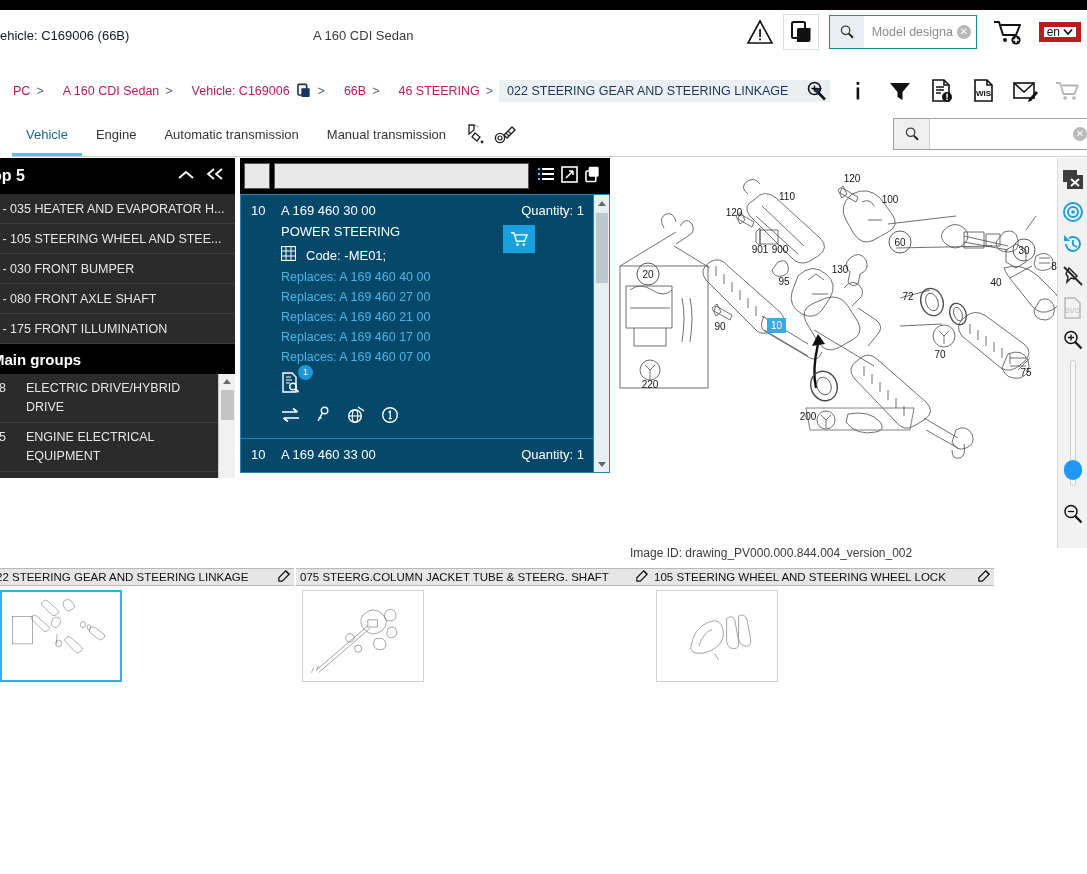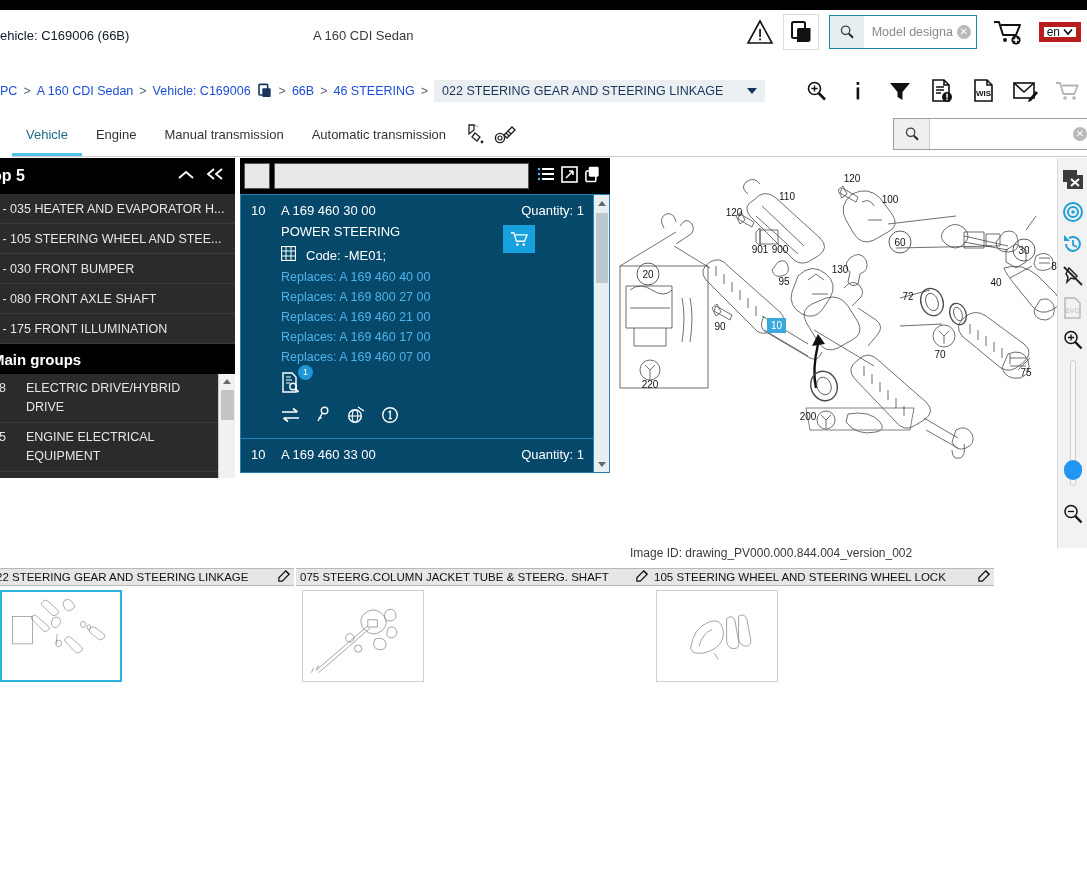--- a/index.html
+++ b/index.html
@@ -30,21 +30,21 @@
   .clear-x { position:absolute; right:5px; top:50%; transform:translateY(-50%);
              width:14px; height:14px; border-radius:50%; background:#b9b9b9; color:#fff;
              font-size:10px; line-height:14px; text-align:center; }
   .cart-ico { width:44px; height:40px; display:flex; align-items:center; justify-content:center; margin-left:10px;}
   .lang { margin-left:8px; border:5px solid #b91c1c; background:#fff; height:20px; min-width:34px;
           display:flex; align-items:center; gap:3px; padding:0 3px; font-size:12px; color:#111; }
 
   
   .crumbrow { position:absolute; left:0; top:72px; width:1087px; height:38px; background:#fff; }
   .crumbs { position:absolute; left:0; top:0; height:38px; display:flex; align-items:center; gap:6px; font-size:12.5px; }
-  .crumbs .c { color:#1d4ed8; white-space:nowrap; }
+  .crumbs .c { color:#be185d; white-space:nowrap;padding-left:13px; }
   .crumbs .sep { color:#55637a; }
   .crumb-active { background:#eceff1; padding:4px 8px; color:#17355c; display:flex; align-items:center; gap:24px; white-space:nowrap;}
   .caret-d { width:0;height:0;border-left:5px solid transparent;border-right:5px solid transparent;border-top:6px solid #17355c;}
   .tbicons { position:absolute; right:6px; top:0; height:38px; display:flex; align-items:center; gap:16px; }
   .tbicons .ti { width:26px; height:28px; display:flex; align-items:center; justify-content:center; }
 
   
   .tabrow { position:absolute; left:0; top:112px; width:1087px; height:45px; background:#fff;
             border-bottom:1px solid #ccc;margin-left:12px; }
   .tabs { position:absolute; left:0; top:0; height:44px; display:flex; align-items:center; }
@@ -267,24 +267,24 @@
 
 <div class="tabrow">
   <div class="tabs">
     <div class="tab active">
         <span>Vehicle</span>
       </div>
     <div class="tab">
         <span>Engine</span>
       </div>
     <div class="tab">
+        <span>Automatic transmission</span>
+      </div>
+    <div class="tab">
         <span>Manual transmission</span>
-      </div>
-    <div class="tab">
-        <span>Automatic transmission</span>
       </div>
     <div class="tab-ico">
       <svg width="24" height="24" viewBox="0 0 24 24">
           <path d="M6 3 h5 v5 l-5 4 z" fill="none" stroke="#222" stroke-width="1.3"></path>
           <path d="M12 11 l5 4 -3 4 -5 -4 z" fill="none" stroke="#222" stroke-width="1.3"></path>
           <circle cx="19" cy="20" r="1.4" fill="#222"></circle>
           <path d="M12 3 l1 1M14 4 l1 1" stroke="#888" stroke-width="1.1"></path>
         </svg>
     </div>
     <div class="tab-ico">
@@ -411,21 +411,21 @@
         </div>
         <div class="pdesc">POWER STEERING</div>
         <div class="pcode">
           <span><svg width="15" height="15" viewBox="0 0 15 15">
                 <rect x="0.5" y="0.5" width="14" height="14" fill="none" stroke="#fff" stroke-width="1.2"></rect>
                 <path d="M5 1 v13 M10 1 v13 M1 5 h13 M1 10 h13" stroke="#fff" stroke-width="1"></path>
               </svg></span>
           <span>Code: -ME01;</span>
         </div>
         <div class="prepl">Replaces: A 169 460 40 00</div>
-        <div class="prepl">Replaces: A 169 800 27 00</div>
+        <div class="prepl">Replaces: A 169 460 27 00</div>
         <div class="prepl">Replaces: A 169 460 21 00</div>
         <div class="prepl">Replaces: A 169 460 17 00</div>
         <div class="prepl">Replaces: A 169 460 07 00</div>
         <div class="pdoc">
           <svg width="20" height="21" viewBox="0 0 20 21">
               <path d="M2 1 h9 l4 4 v15 H2 Z" fill="none" stroke="#fff" stroke-width="1.4"></path>
               <path d="M5 5h5M5 8h6M5 11h4" stroke="#fff" stroke-width="1.1"></path>
               <circle cx="12" cy="14.5" r="3.2" fill="none" stroke="#fff" stroke-width="1.4"></circle>
               <path d="M14.4 17 L17.5 20" stroke="#fff" stroke-width="1.8"></path>
             </svg>

